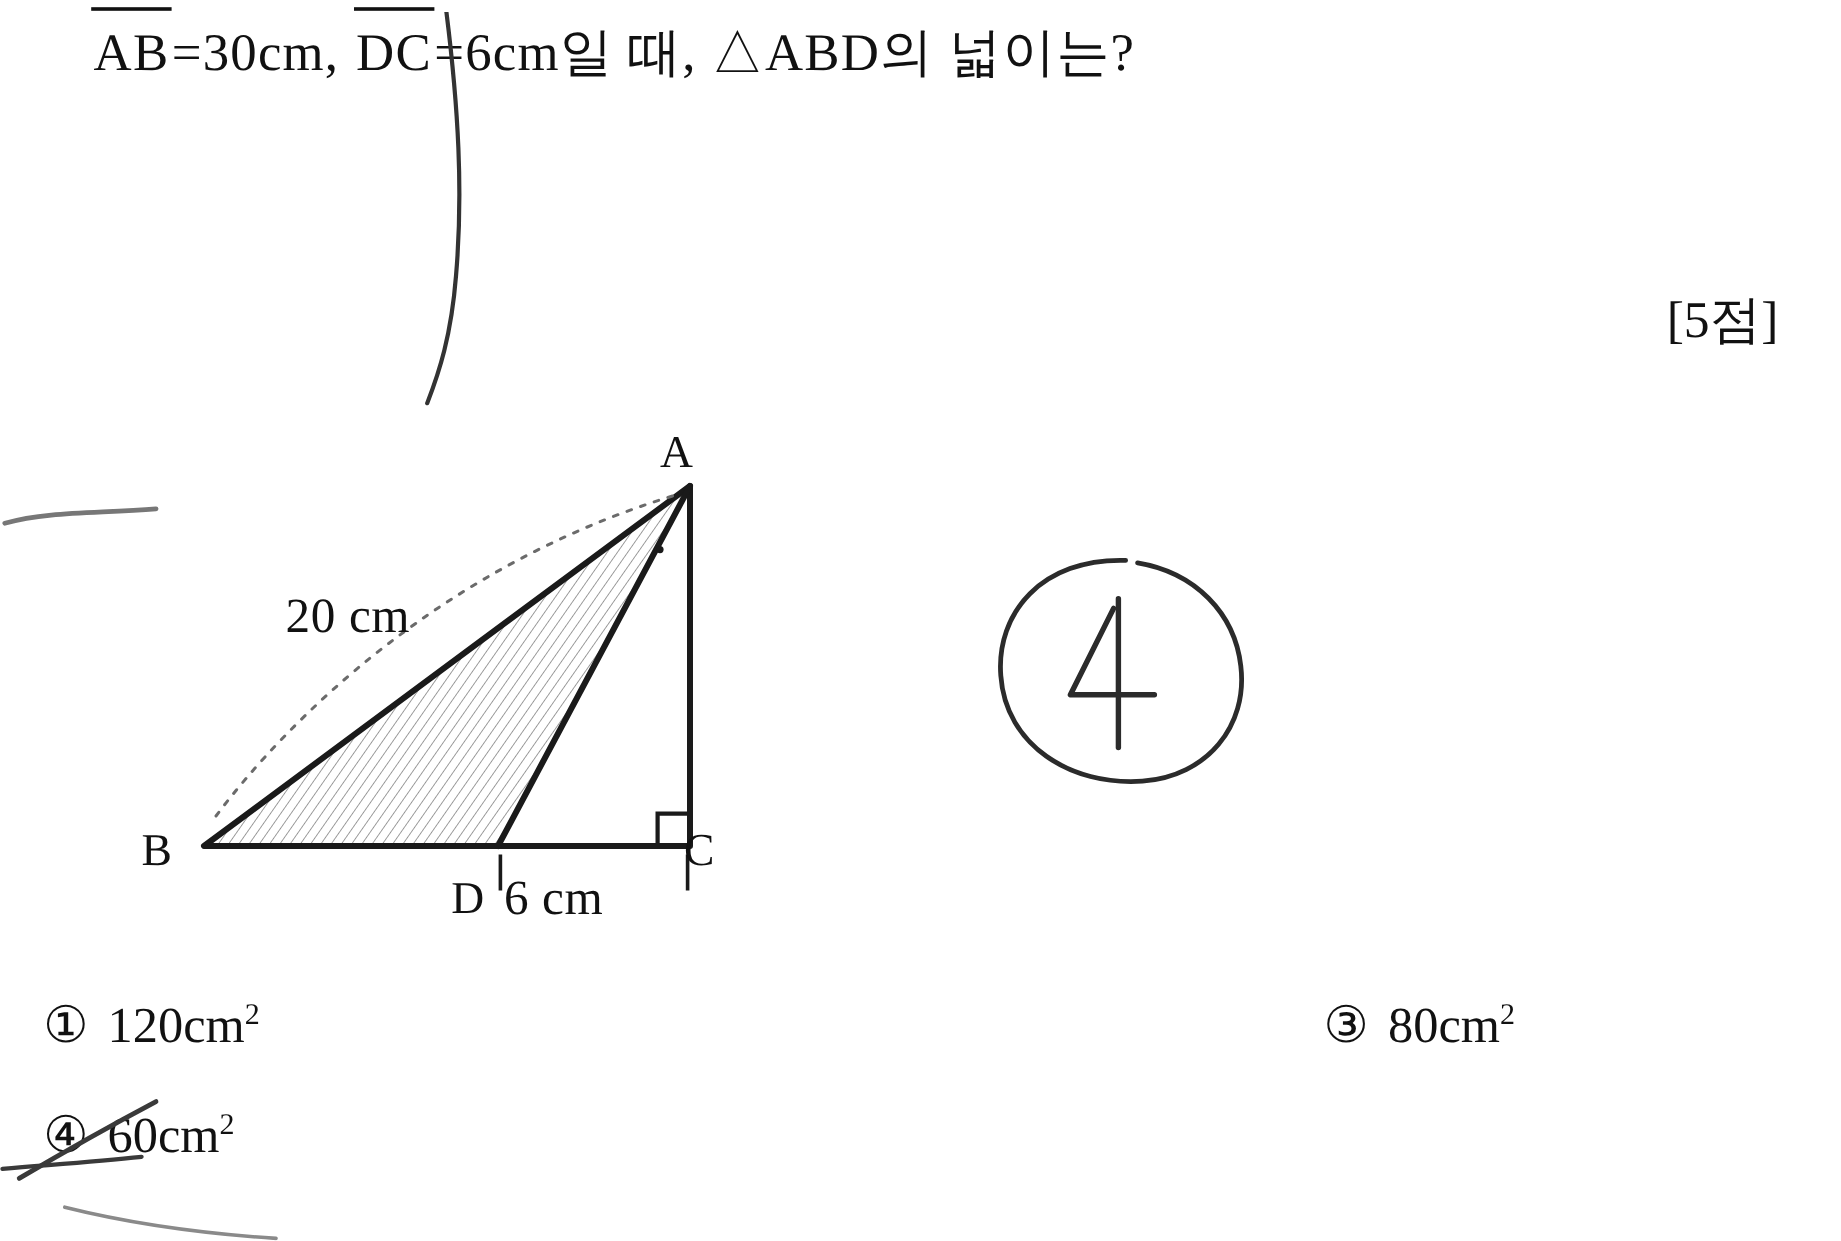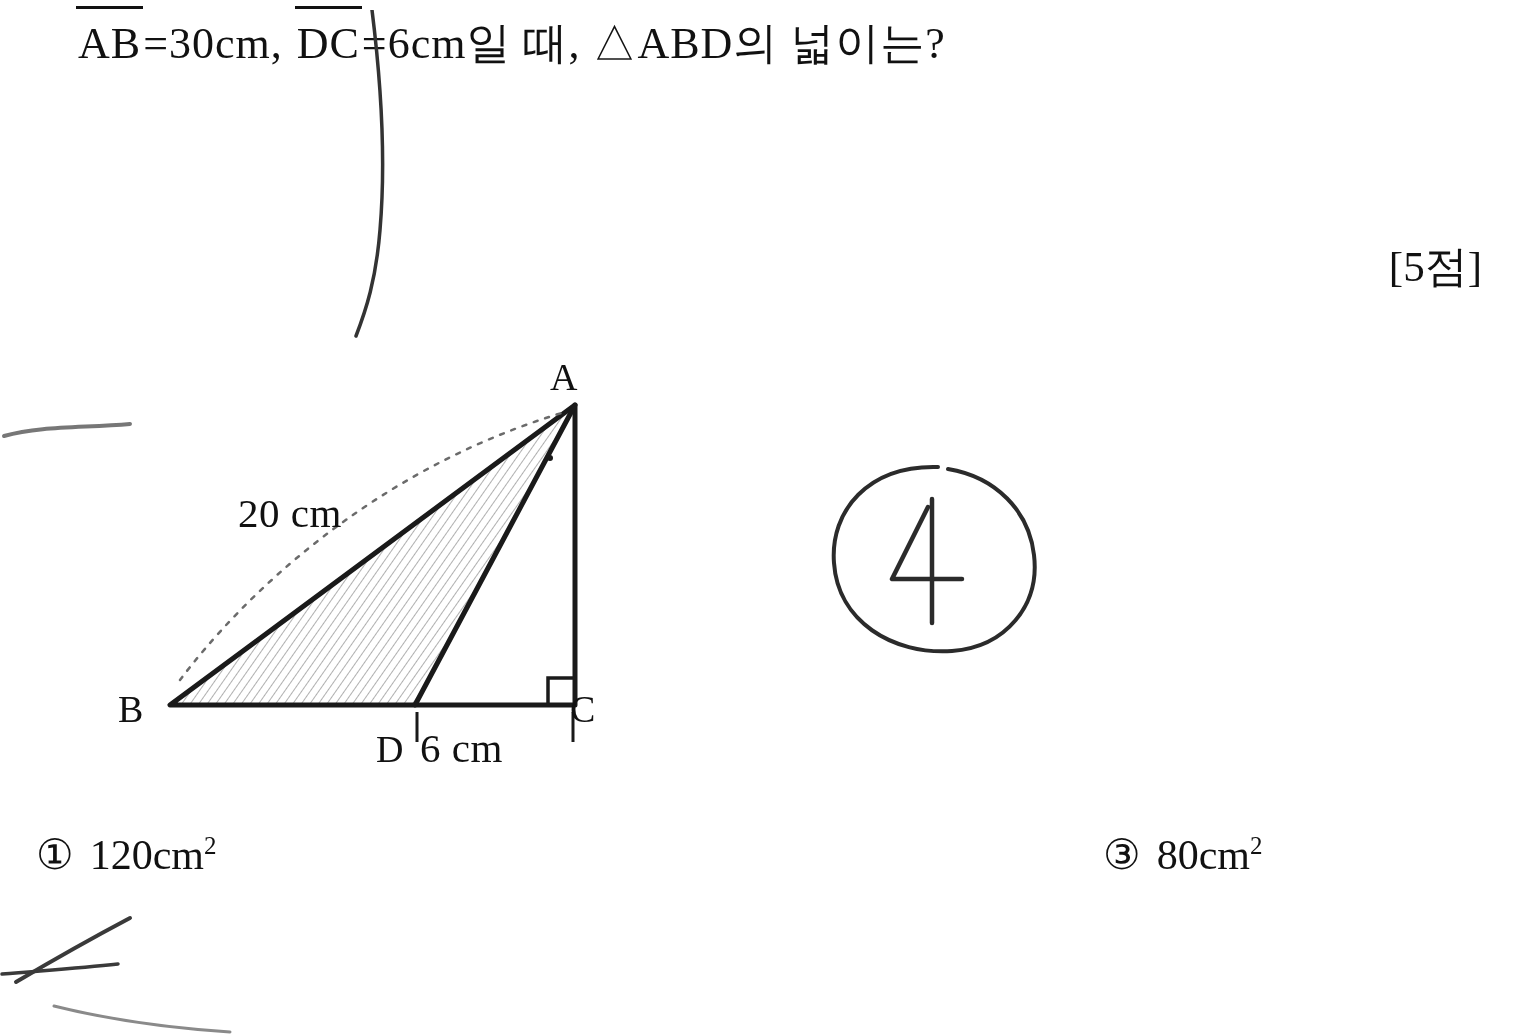--- a/index.html
+++ b/index.html
@@ -212,20 +212,23 @@
 <div class="choices">
   <div class="choice-row">
     <div class="choice c1">
       <span class="num">①</span><span>120cm</span><sup>2</sup>
     </div>
     <div class="choice c3">
       <span class="num">③</span><span>80cm</span><sup>2</sup>
     </div>
   </div>
   <div class="choice-row">
+    <div class="choice c4">
+      <span class="num">④</span><span>60cm</span><sup>2</sup>
+    </div>
   </div>
 </div>
 
 <svg class="scratch-4" viewBox="0 0 270 138">
   <path d="M16 86 C 60 60, 96 40, 130 22" fill="none" stroke="#3a3a3a" stroke-width="4" stroke-linecap="round"></path>
   <path d="M2 78 C 50 74, 80 72, 118 68" fill="none" stroke="#3a3a3a" stroke-width="3.5" stroke-linecap="round"></path>
   <path d="M54 110 C 110 124, 170 132, 230 136" fill="none" stroke="#8a8a8a" stroke-width="3" stroke-linecap="round"></path>
 </svg>
 
 </body></html>

